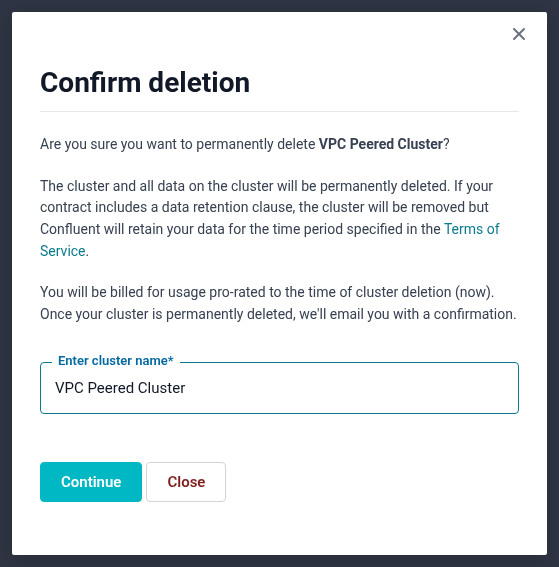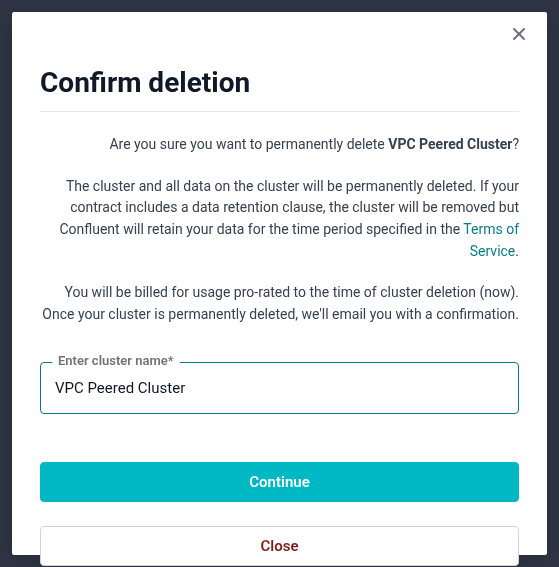--- a/index.html
+++ b/index.html
@@ -49,21 +49,20 @@
     .divider {
       border: none;
       border-top: 1px solid #e5e7eb;
       margin-bottom: 22px;
     }
     .body-text {
       font-size: 14px;
       color: #374151;
       line-height: 1.55;
       margin-bottom: 20px;
-      text-align: right;
     }
     .body-text .bold {
       font-weight: 700;
     }
     .link {
       color: #0a7b8c;
       text-decoration: none;
       cursor: pointer;
     }
     .field-wrap {
@@ -72,36 +71,35 @@
       margin-bottom: 48px;
     }
     .field-label {
       position: absolute;
       top: -9px;
       left: 12px;
       background: #ffffff;
       padding: 0 6px;
       font-size: 13px;
       font-weight: 600;
-      color: #737373;
+      color: #0369a1;
     }
     .field-input {
       width: 100%;
       border: 1px solid #0a7b8c;
       border-radius: 4px;
       padding: 16px 14px;
       font-size: 15px;
       color: #111827;
       outline: none;
       font-family: inherit;
     }
     .actions {
       display: flex;
-      gap: 24px;
-      flex-direction: column;
+      gap: 4px;
     }
     .btn {
       font-size: 15px;
       font-weight: 600;
       padding: 10px 20px;
       border-radius: 4px;
       cursor: pointer;
       font-family: inherit;
     }
     .btn-primary {

